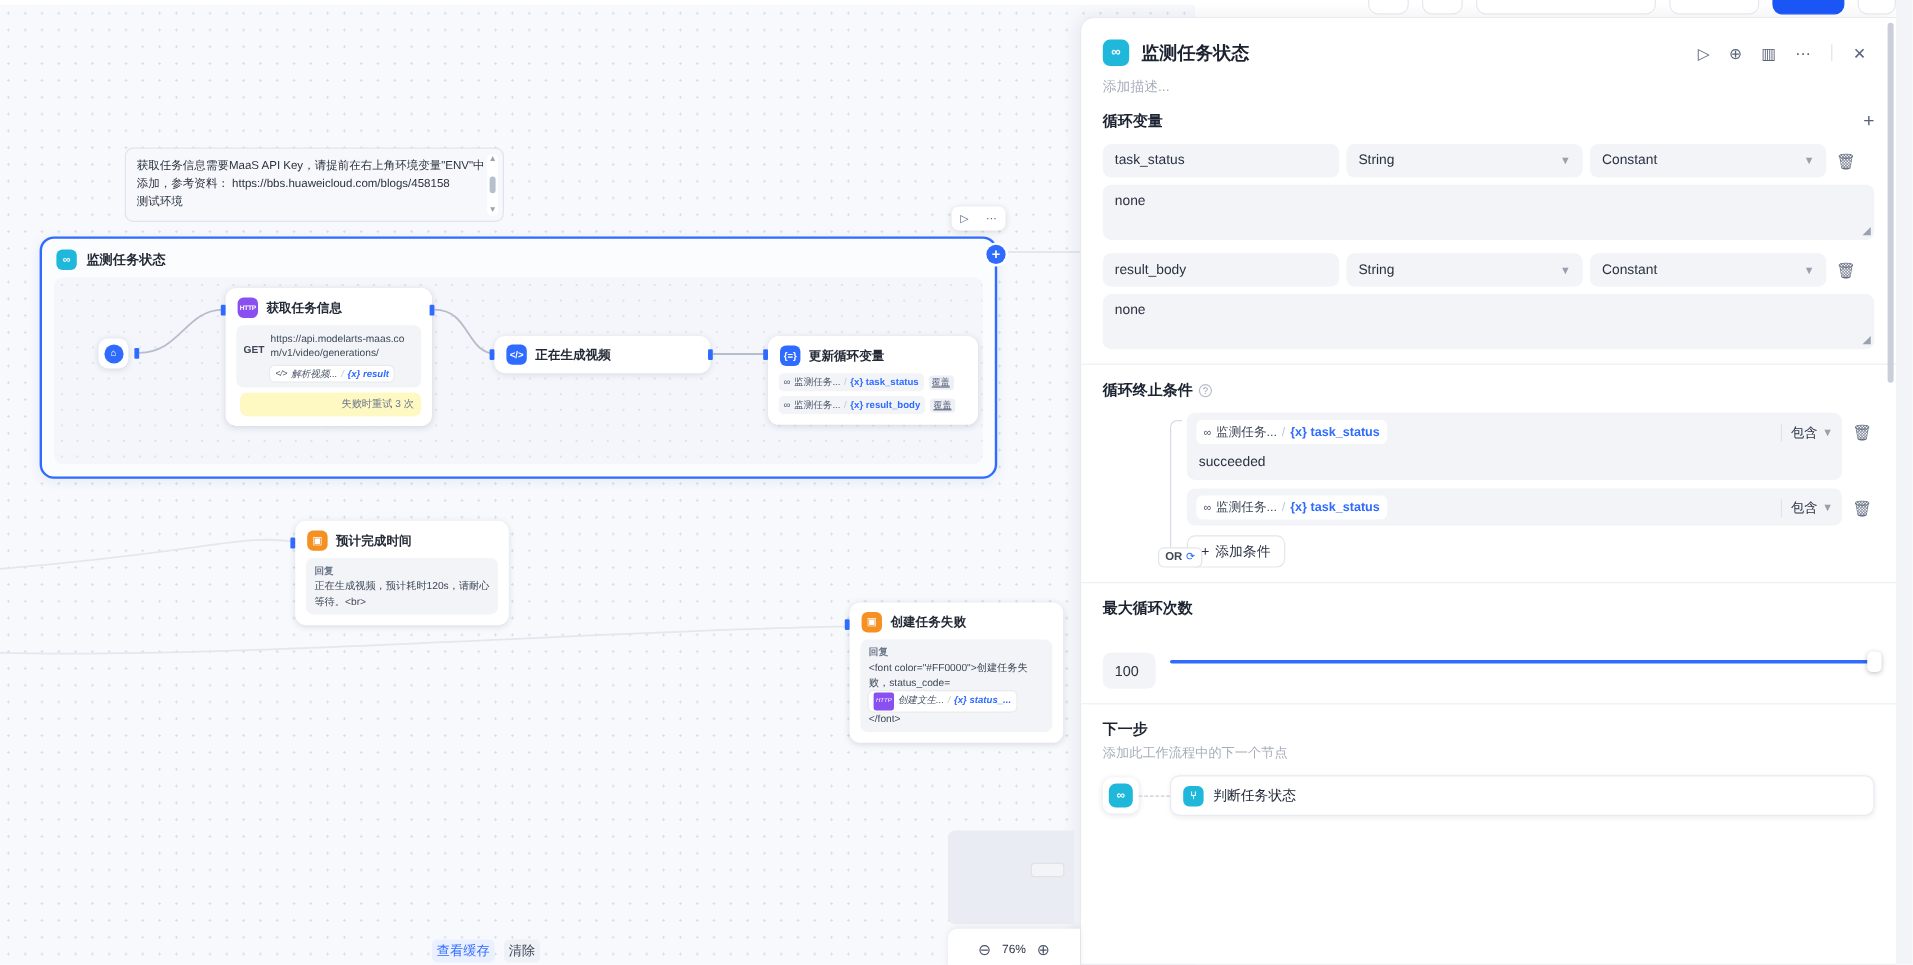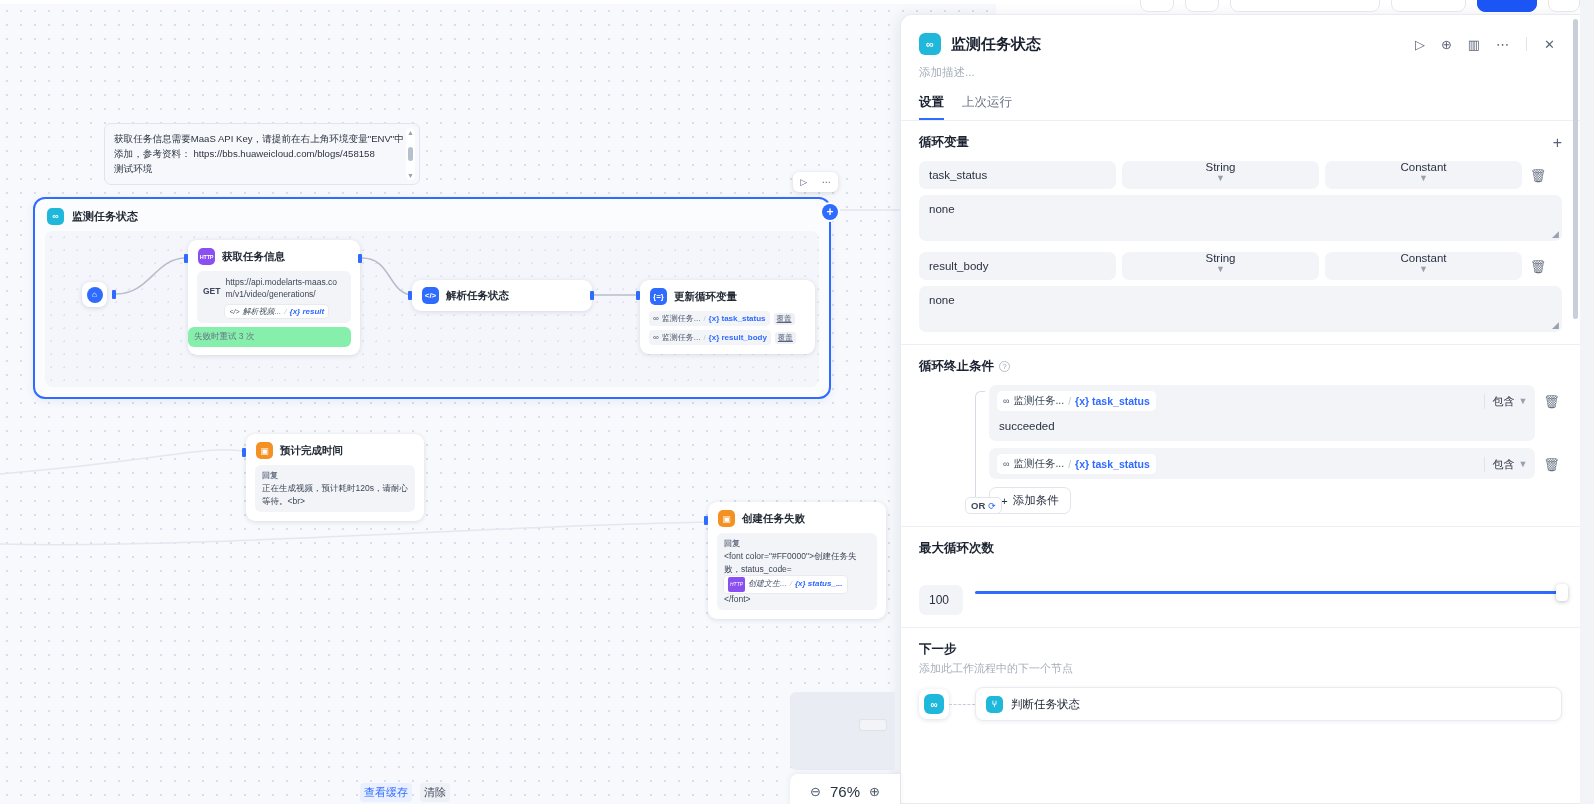--- a/index.html
+++ b/index.html
@@ -151,22 +151,22 @@
     display: inline-flex; align-items: center; gap: 3px;
     background: #fff; border-radius: 4px; padding: 1px 4px;
     font-size: 8px; box-shadow: 0 0 0 1px rgba(0,0,0,0.04);
     margin-top: 2px; max-width: 100%; font-style: italic;
   }
   .var-chip .vc-src { color: #4a5568; white-space: nowrap; }
   .var-chip .vc-sl { color: #c2c8d2; }
   .var-chip .vc-name { color: #2f6bff; font-weight: 600; white-space: nowrap; }
   .var-chip .vc-ic { font-size: 7px; color: #4a5568; }
   #http-retry {
-    margin: 0 9px 8px 0; background: #86efac; border-radius: 6px;
-    padding: 4px 6px; font-size: 8.5px; color: #6b7688;
+    margin: 0 9px 8px 12px; background: #fef9c3; border-radius: 6px;
+    padding: 4px 6px; font-size: 8.5px; color: #6b7688; text-align: right;
   }
 
   #node-parse { left: 412px; top: 276px; width: 180px; height: 31px; }
   #node-parse .node-head { padding: 7px 10px; }
 
   #node-update { left: 640px; top: 276px; width: 175px; }
   .kv-row {
     display: flex; align-items: center; gap: 4px;
     margin: 0 9px 4px 9px; font-size: 8px;
   }
@@ -216,21 +216,21 @@
   }
 
   #zoom-bar {
     position: absolute; left: 790px; bottom: 0px;
     width: 110px; height: 34px; background: #fff;
     border-radius: 8px 0 0 0;
     display: flex; align-items: center; justify-content: center; gap: 9px;
     box-shadow: 0 -1px 6px rgba(0,0,0,0.07); z-index: 21;
   }
   #zoom-bar .zb-ic { font-size: 13px; color: #4a5568; line-height: 1; }
-  #zoom-level { font-size: 15px; color: #2a3141; }
+  #zoom-level { font-size: 10px; color: #2a3141; }
 
   
   #panel {
     position: absolute; left: 900px; top: 14px;
     width: 680px; height: 790px;
     background: #fff;
     border: 1px solid #e8ebf0; border-right: none;
     border-radius: 12px 0 0 0;
     box-shadow: -3px 0 14px rgba(22,35,80,0.07);
     overflow: hidden;
@@ -268,21 +268,21 @@
   }
   .sec-add { margin-left: auto; font-size: 16px; color: #57617a; line-height: 1; cursor: pointer; }
 
   .var-row { display: flex; gap: 6px; align-items: center; margin-bottom: 6px; }
   .fld {
     background: #f2f4f8; border-radius: 7px; height: 28px;
     display: flex; align-items: center; padding: 0 10px;
     font-size: 11.5px; color: #2a3141;
   }
   .fld.name { width: 197px; }
-  .fld.sel { width: 197px; justify-content: flex-start; flex-direction: column; }
+  .fld.sel { width: 197px; justify-content: space-between; }
   .fld.sel .cv { font-size: 9px; color: #98a0ae; }
   .trash { font-size: 13px; color: #666f80; cursor: pointer; padding: 0 2px; }
   .ta {
     background: #f2f4f8; border-radius: 7px; height: 46px;
     padding: 8px 10px; font-size: 11.5px; color: #2a3141;
     position: relative; margin-bottom: 11px;
   }
   .ta .grip {
     position: absolute; right: 3px; bottom: 2px; font-size: 9px;
     color: #9aa2b0; transform: rotate(0deg);
@@ -434,21 +434,21 @@
         </div>
       </div>
       <div id="http-retry">失败时重试 3 次</div>
     </div>
     <div class="port" style="left:184px;top:250px;"></div>
     <div class="port" style="left:358px;top:250px;"></div>
 
     <div class="node" id="node-parse">
       <div class="node-head">
         <span class="node-ico ico-code">&lt;/&gt;</span>
-        <span class="node-title">解析任务状态</span>
+        <span class="node-title">正在生成视频</span>
       </div>
     </div>
     <div class="port" style="left:408px;top:287px;"></div>
     <div class="port" style="left:590px;top:287px;"></div>
 
     <div class="node" id="node-update">
       <div class="node-head">
         <span class="node-ico ico-assign">{=}</span>
         <span class="node-title">更新循环变量</span>
       </div>
@@ -537,24 +537,20 @@
       <span class="hdr-ic">▷</span>
       <span class="hdr-ic">⊕</span>
       <span class="hdr-ic">▥</span>
       <span class="hdr-ic">⋯</span>
       <span class="hdr-div"></span>
       <span class="hdr-ic">✕</span>
     </div>
 
     <div id="panel-desc">添加描述...</div>
 
-    <div id="tabs">
-      <span class="tab active">设置</span>
-      <span class="tab">上次运行</span>
-    </div>
 
     <div class="sec">
       <div class="sec-head">
         <span class="sec-title">循环变量</span>
         <span class="sec-add">+</span>
       </div>
 
       <div class="var-row">
         <div class="fld name">task_status</div>
         <div class="fld sel">

